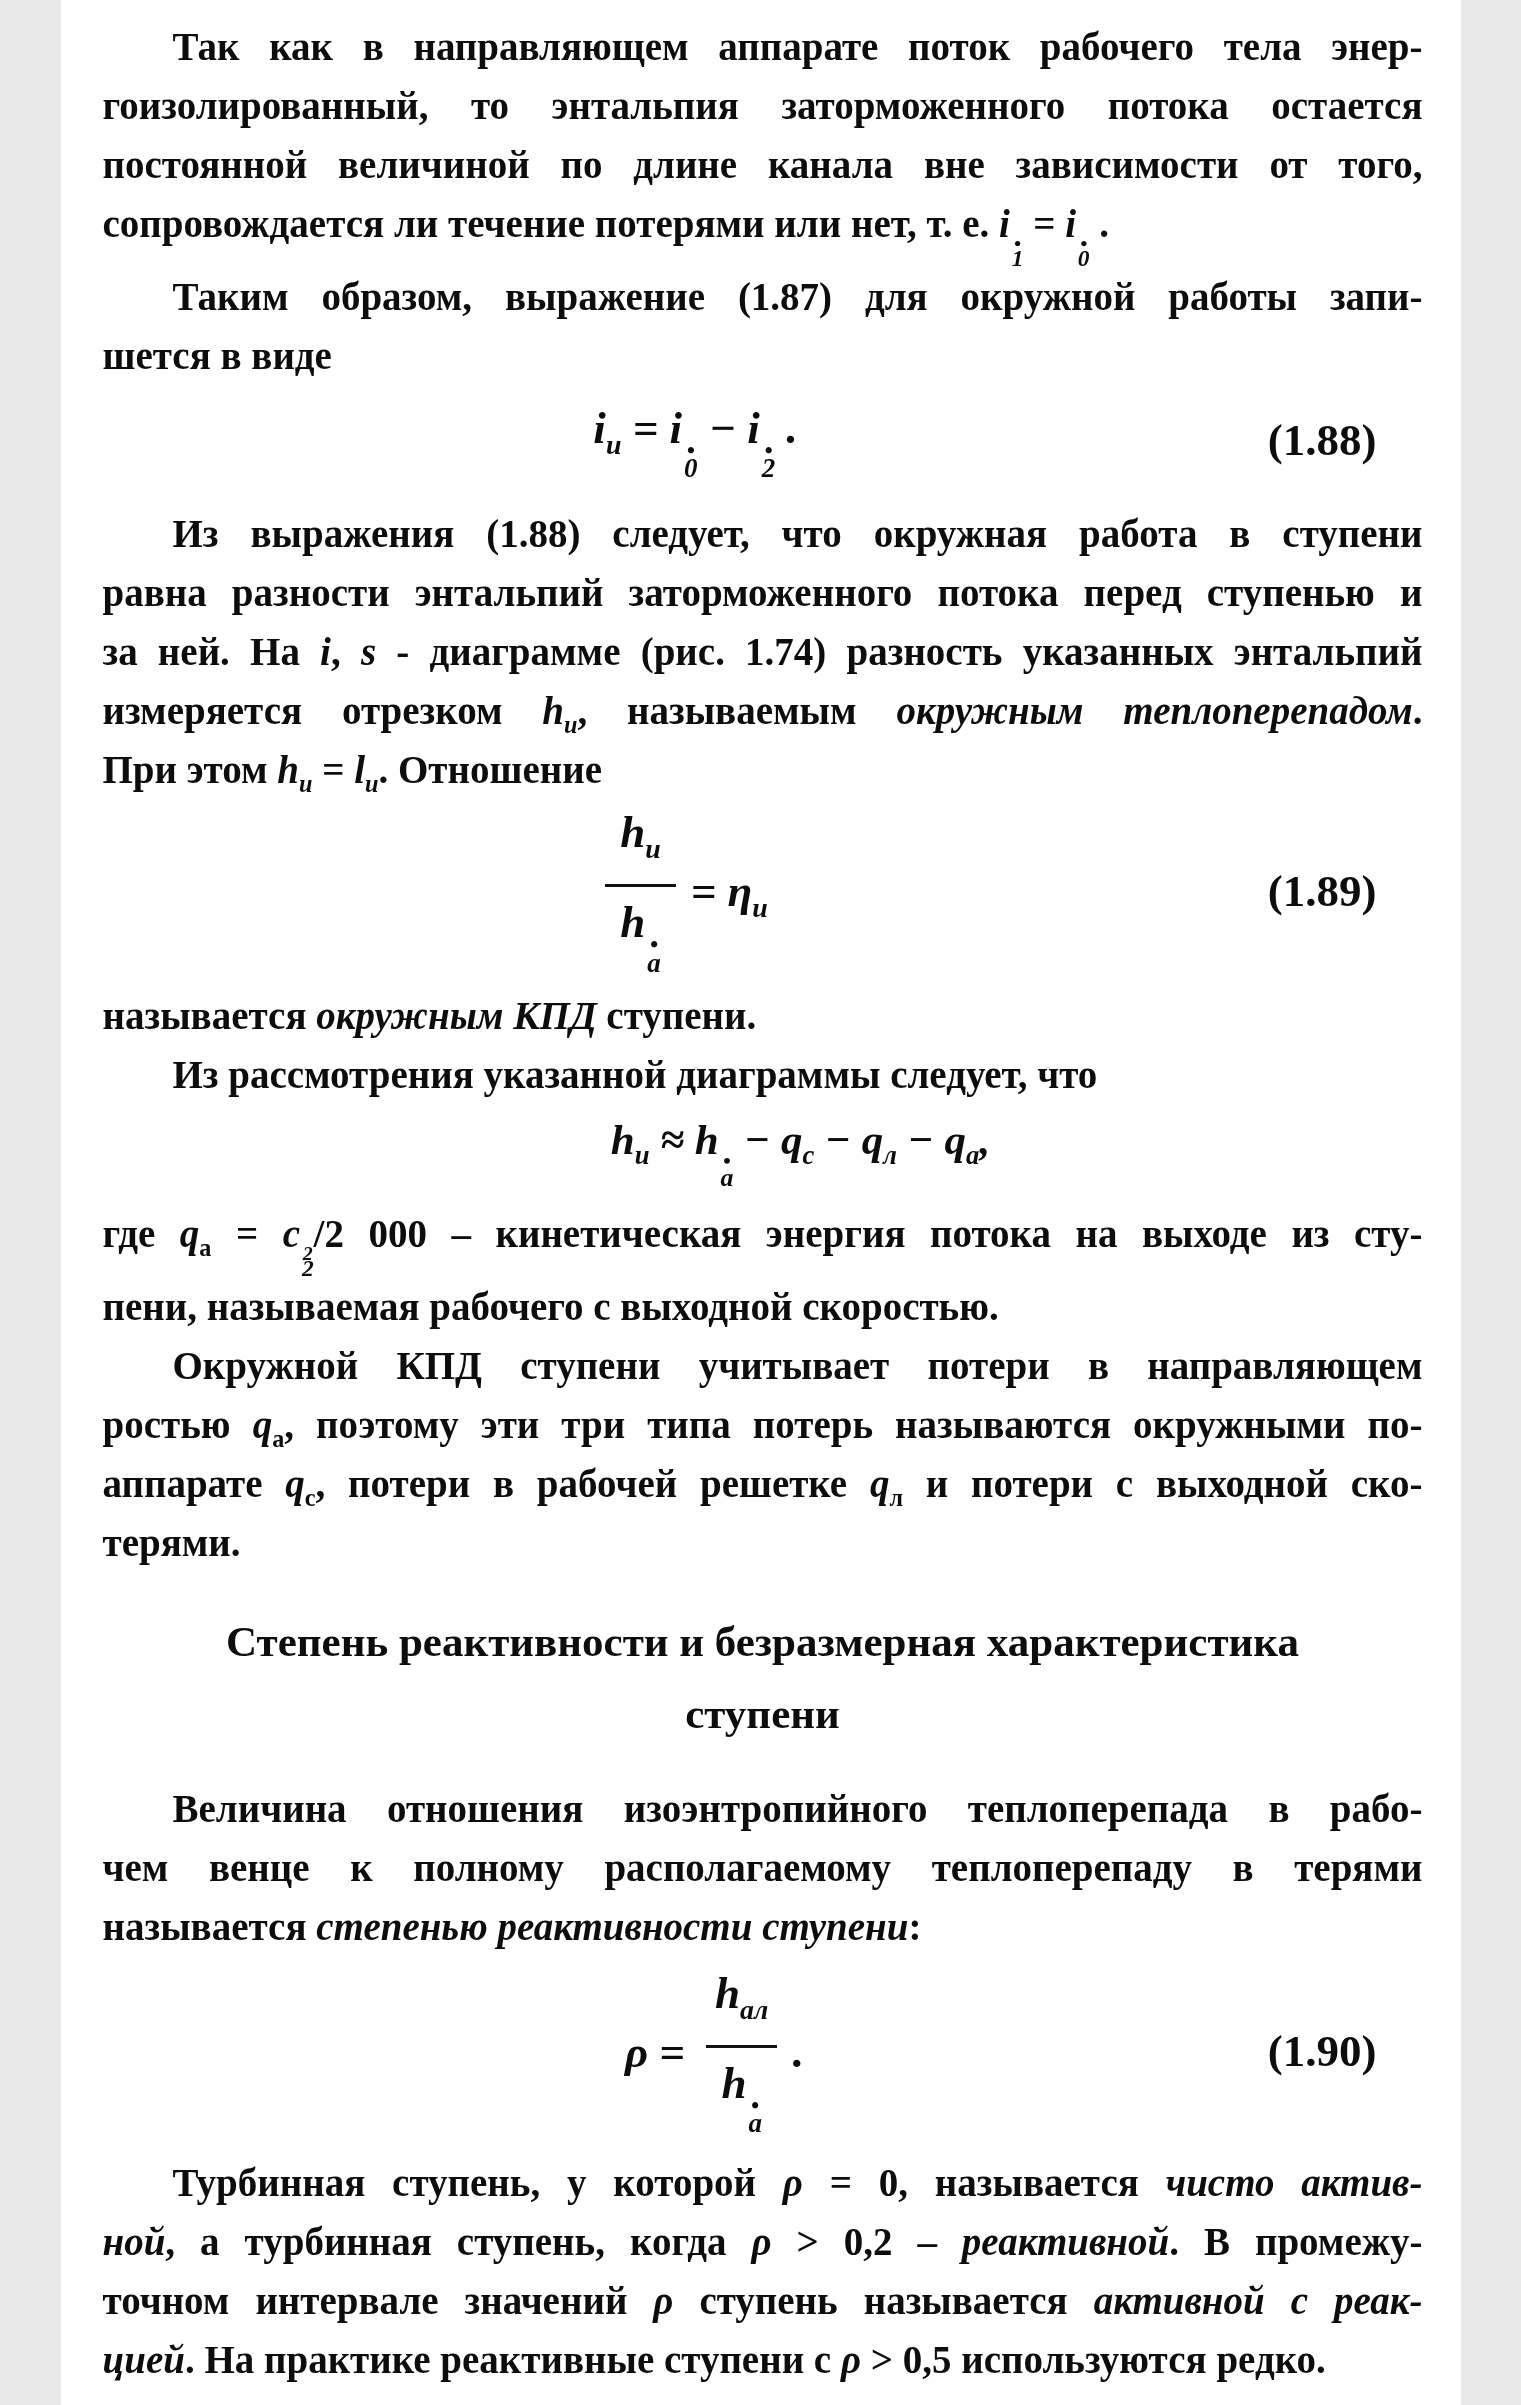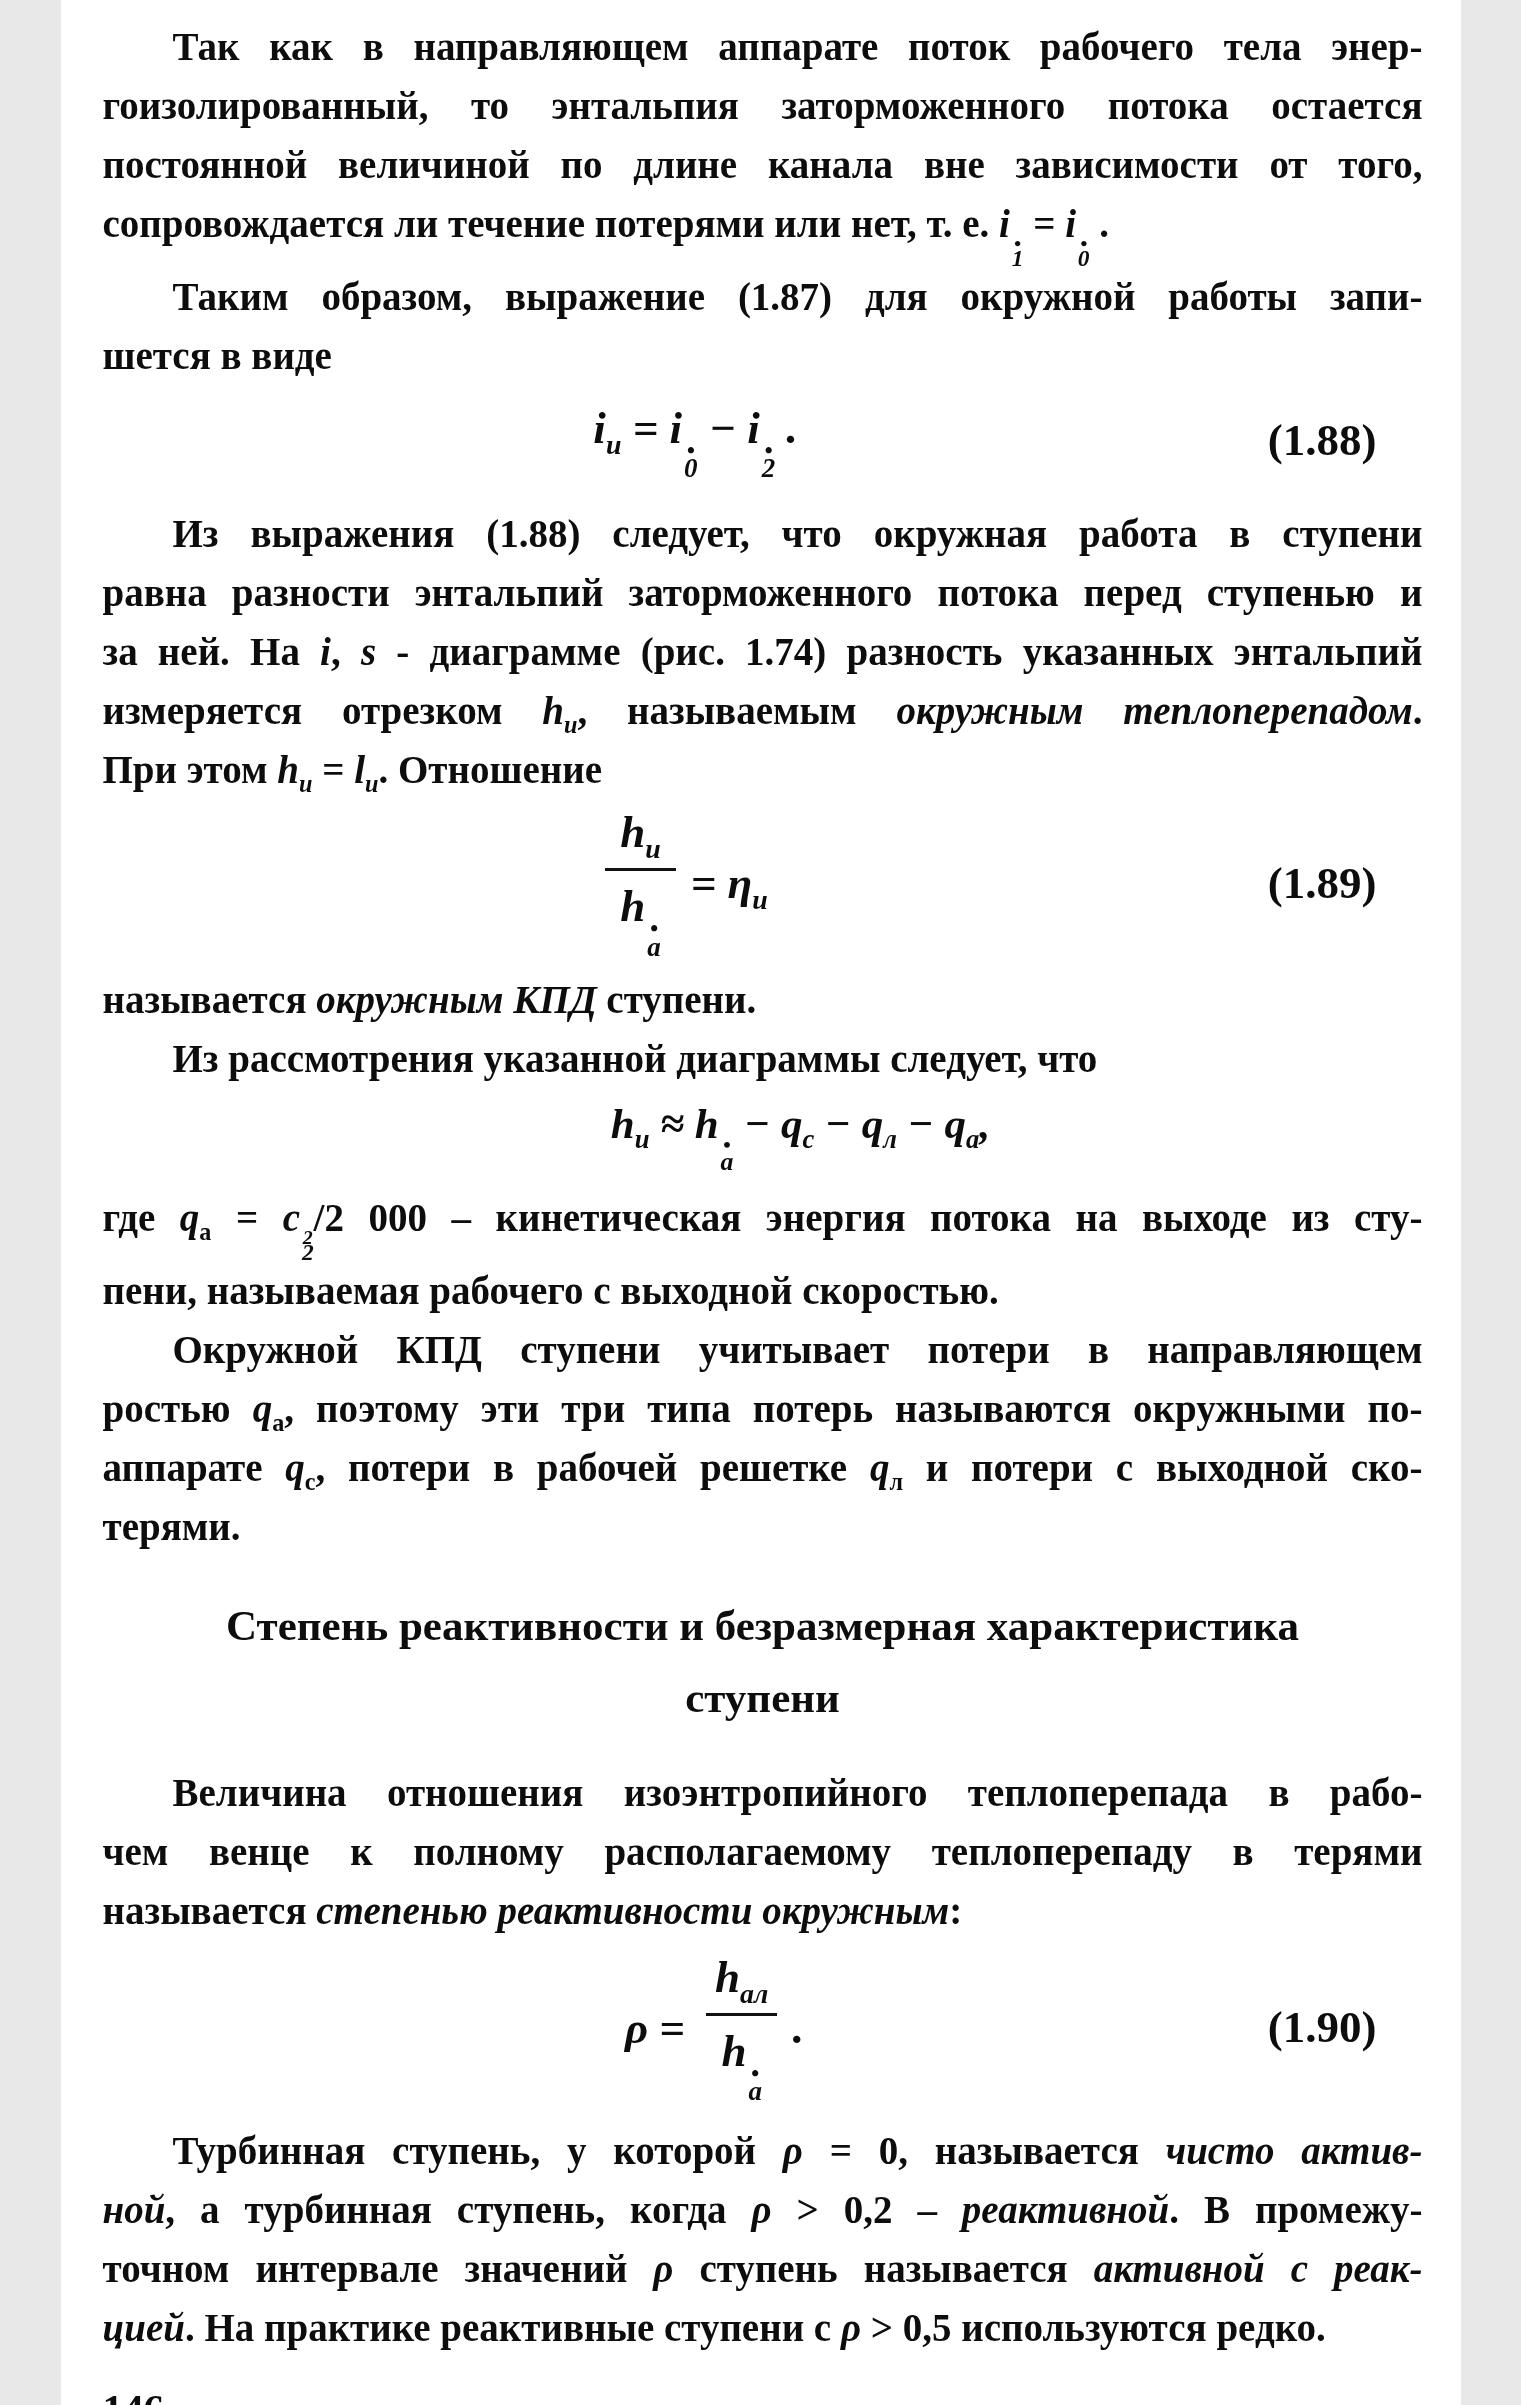--- a/index.html
+++ b/index.html
@@ -46,21 +46,21 @@
   .eq-body{white-space:nowrap;}
   .eq188{margin:19px 0 25px;text-align:center;}
   .eq188 .eq-body{transform:translateX(-67px);}
   .eq189{margin:9.5px 0 11.4px;}
   .eq189 .inner{transform:translateX(-76px);display:inline-flex;align-items:center;}
   .eqmid{margin:11.4px 0 17px;font-size:43px;}
   .eqmid .eq-body{transform:translateX(38px);}
   .eq190{margin:13.3px 0 17px;}
   .eq190 .inner{transform:translateX(-48px);display:inline-flex;align-items:center;}
   .frac{display:inline-flex;flex-direction:column;align-items:center;}
-  .frac .num{padding:0 15px 10px;}
+  .frac .num{padding:0 15px 26px;}
   .frac .den{border-top:3.8px solid #111;padding:11.4px 15px 1.9px;}
   .eq189 .eq-body{margin-left:15px;}
   .eq190 .lhs{margin-right:15px;}
   .eq190 .tail{margin-left:9.5px;}
   .heading{
     text-align:center;font-weight:700;
     font-size:43px;line-height:72px;
     margin:34px 0 28.5px;
   }
   .pagenum{margin-top:27px;font-size:41px;}
@@ -136,21 +136,21 @@
   <div class="line">аппарате <i>q</i><sub>с</sub>, потери в рабочей решетке <i>q</i><sub>л</sub> и потери с выходной ско-</div>
   <div class="line ns">терями.</div>
 
   <div class="heading">
     <div>Степень реактивности и безразмерная характеристика</div>
     <div>ступени</div>
   </div>
 
   <div class="line ind">Величина отношения изоэнтропийного теплоперепада в рабо-</div>
   <div class="line">чем венце к полному располагаемому теплоперепаду в терями</div>
-  <div class="line ns">называется <i>степенью реактивности окружным</i>:</div>
+  <div class="line ns">называется <i>степенью реактивности ступени</i>:</div>
 
   <div class="eq eq190">
     <span class="inner">
       <span class="lhs"><i>ρ</i> =</span>
       <span class="frac">
         <span class="num"><i>h</i><sub>ал</sub></span>
         <span class="den"><i>h</i><span class="ss">
               <span class="up">•</span>
               <span class="dn">а</span>
             </span></span>

